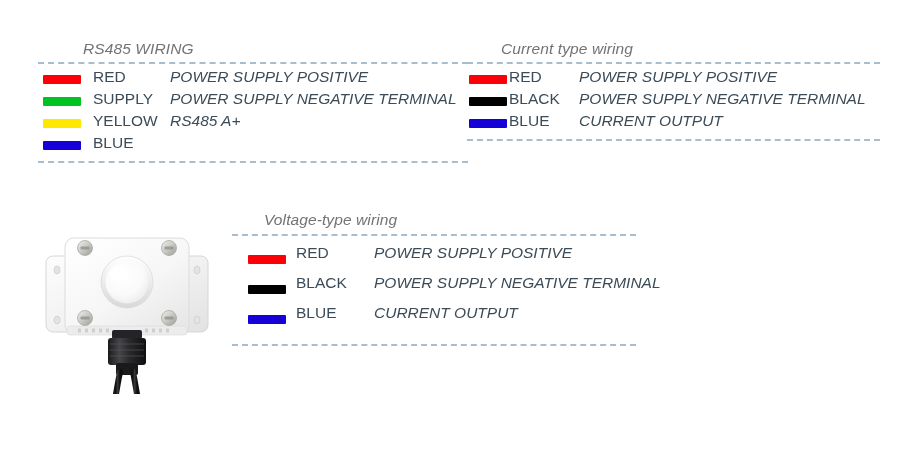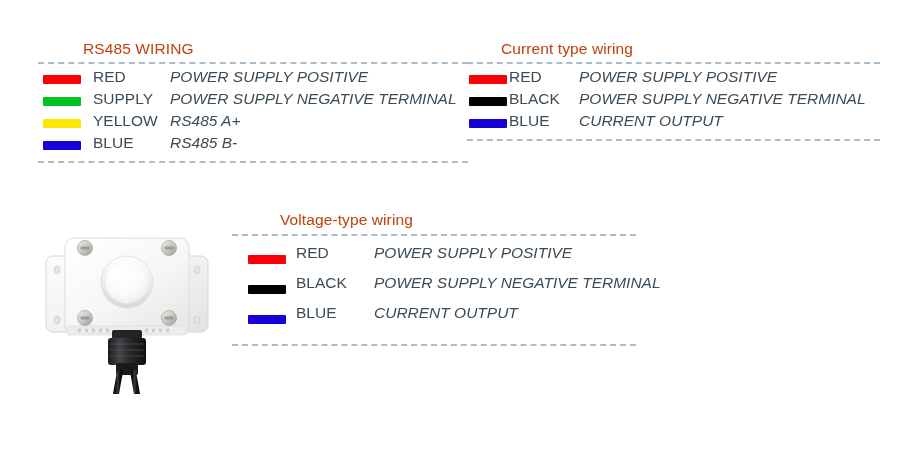--- a/index.html
+++ b/index.html
@@ -22,24 +22,25 @@
     inset: 0;
   }
 
   
   .wiring-block {
     position: absolute;
   }
   .wt-title {
     font-size: 15.5px;
     font-weight: 400;
-    color: #c2410c;
+    color: #737373;
     letter-spacing: 0.1px;
     line-height: 1;
     white-space: nowrap;
+    font-style: italic;
   }
   .wt-table {
     border-top: 2px dashed #a9bdcd;
     border-bottom: 2px dashed #a9bdcd;
     padding: 5px 0 4px 0;
     margin-top: 5px;
   }
   .wt-row {
     display: flex;
     height: 22px;
@@ -80,21 +81,21 @@
 
   
   #block-current { left: 467px; top: 41px; width: 413px; }
   #block-current .wt-title { margin-left: 34px; }
   #block-current .wt-swatch-cell { width: 40px; padding-left: 2px; }
   #block-current .wt-color { width: 70px; }
   #block-current .wt-desc { width: 300px; }
 
   
   #block-voltage { left: 232px; top: 212px; width: 404px; }
-  #block-voltage .wt-title { margin-left: 48px; }
+  #block-voltage .wt-title { margin-left: 32px; }
   #block-voltage .wt-swatch-cell { width: 48px; padding-left: 16px; }
   #block-voltage .wt-color { width: 78px; }
   #block-voltage .wt-desc { width: 260px; }
   #block-voltage .wt-table { padding: 9px 0 9px 0; margin-top: 6px; }
   #block-voltage .wt-row { height: 30px; }
 
   
   #product {
     position: absolute;
     left: 34px;
@@ -149,21 +150,20 @@
         </span>
         <span class="wt-color">YELLOW</span>
         <span class="wt-desc">RS485 A+</span>
       </div>
 
       <div class="wt-row">
         <span class="wt-swatch-cell">
           <span class="swatch" style="background:#1500d8"></span>
         </span>
         <span class="wt-color">BLUE</span>
-        <span class="wt-desc">RS485 B-</span>
       </div>
 
     </div>
   </div>
 
   <div class="wiring-block" id="block-current">
     <div class="wt-title">Current type wiring</div>
     <div class="wt-table">
 
       <div class="wt-row">

